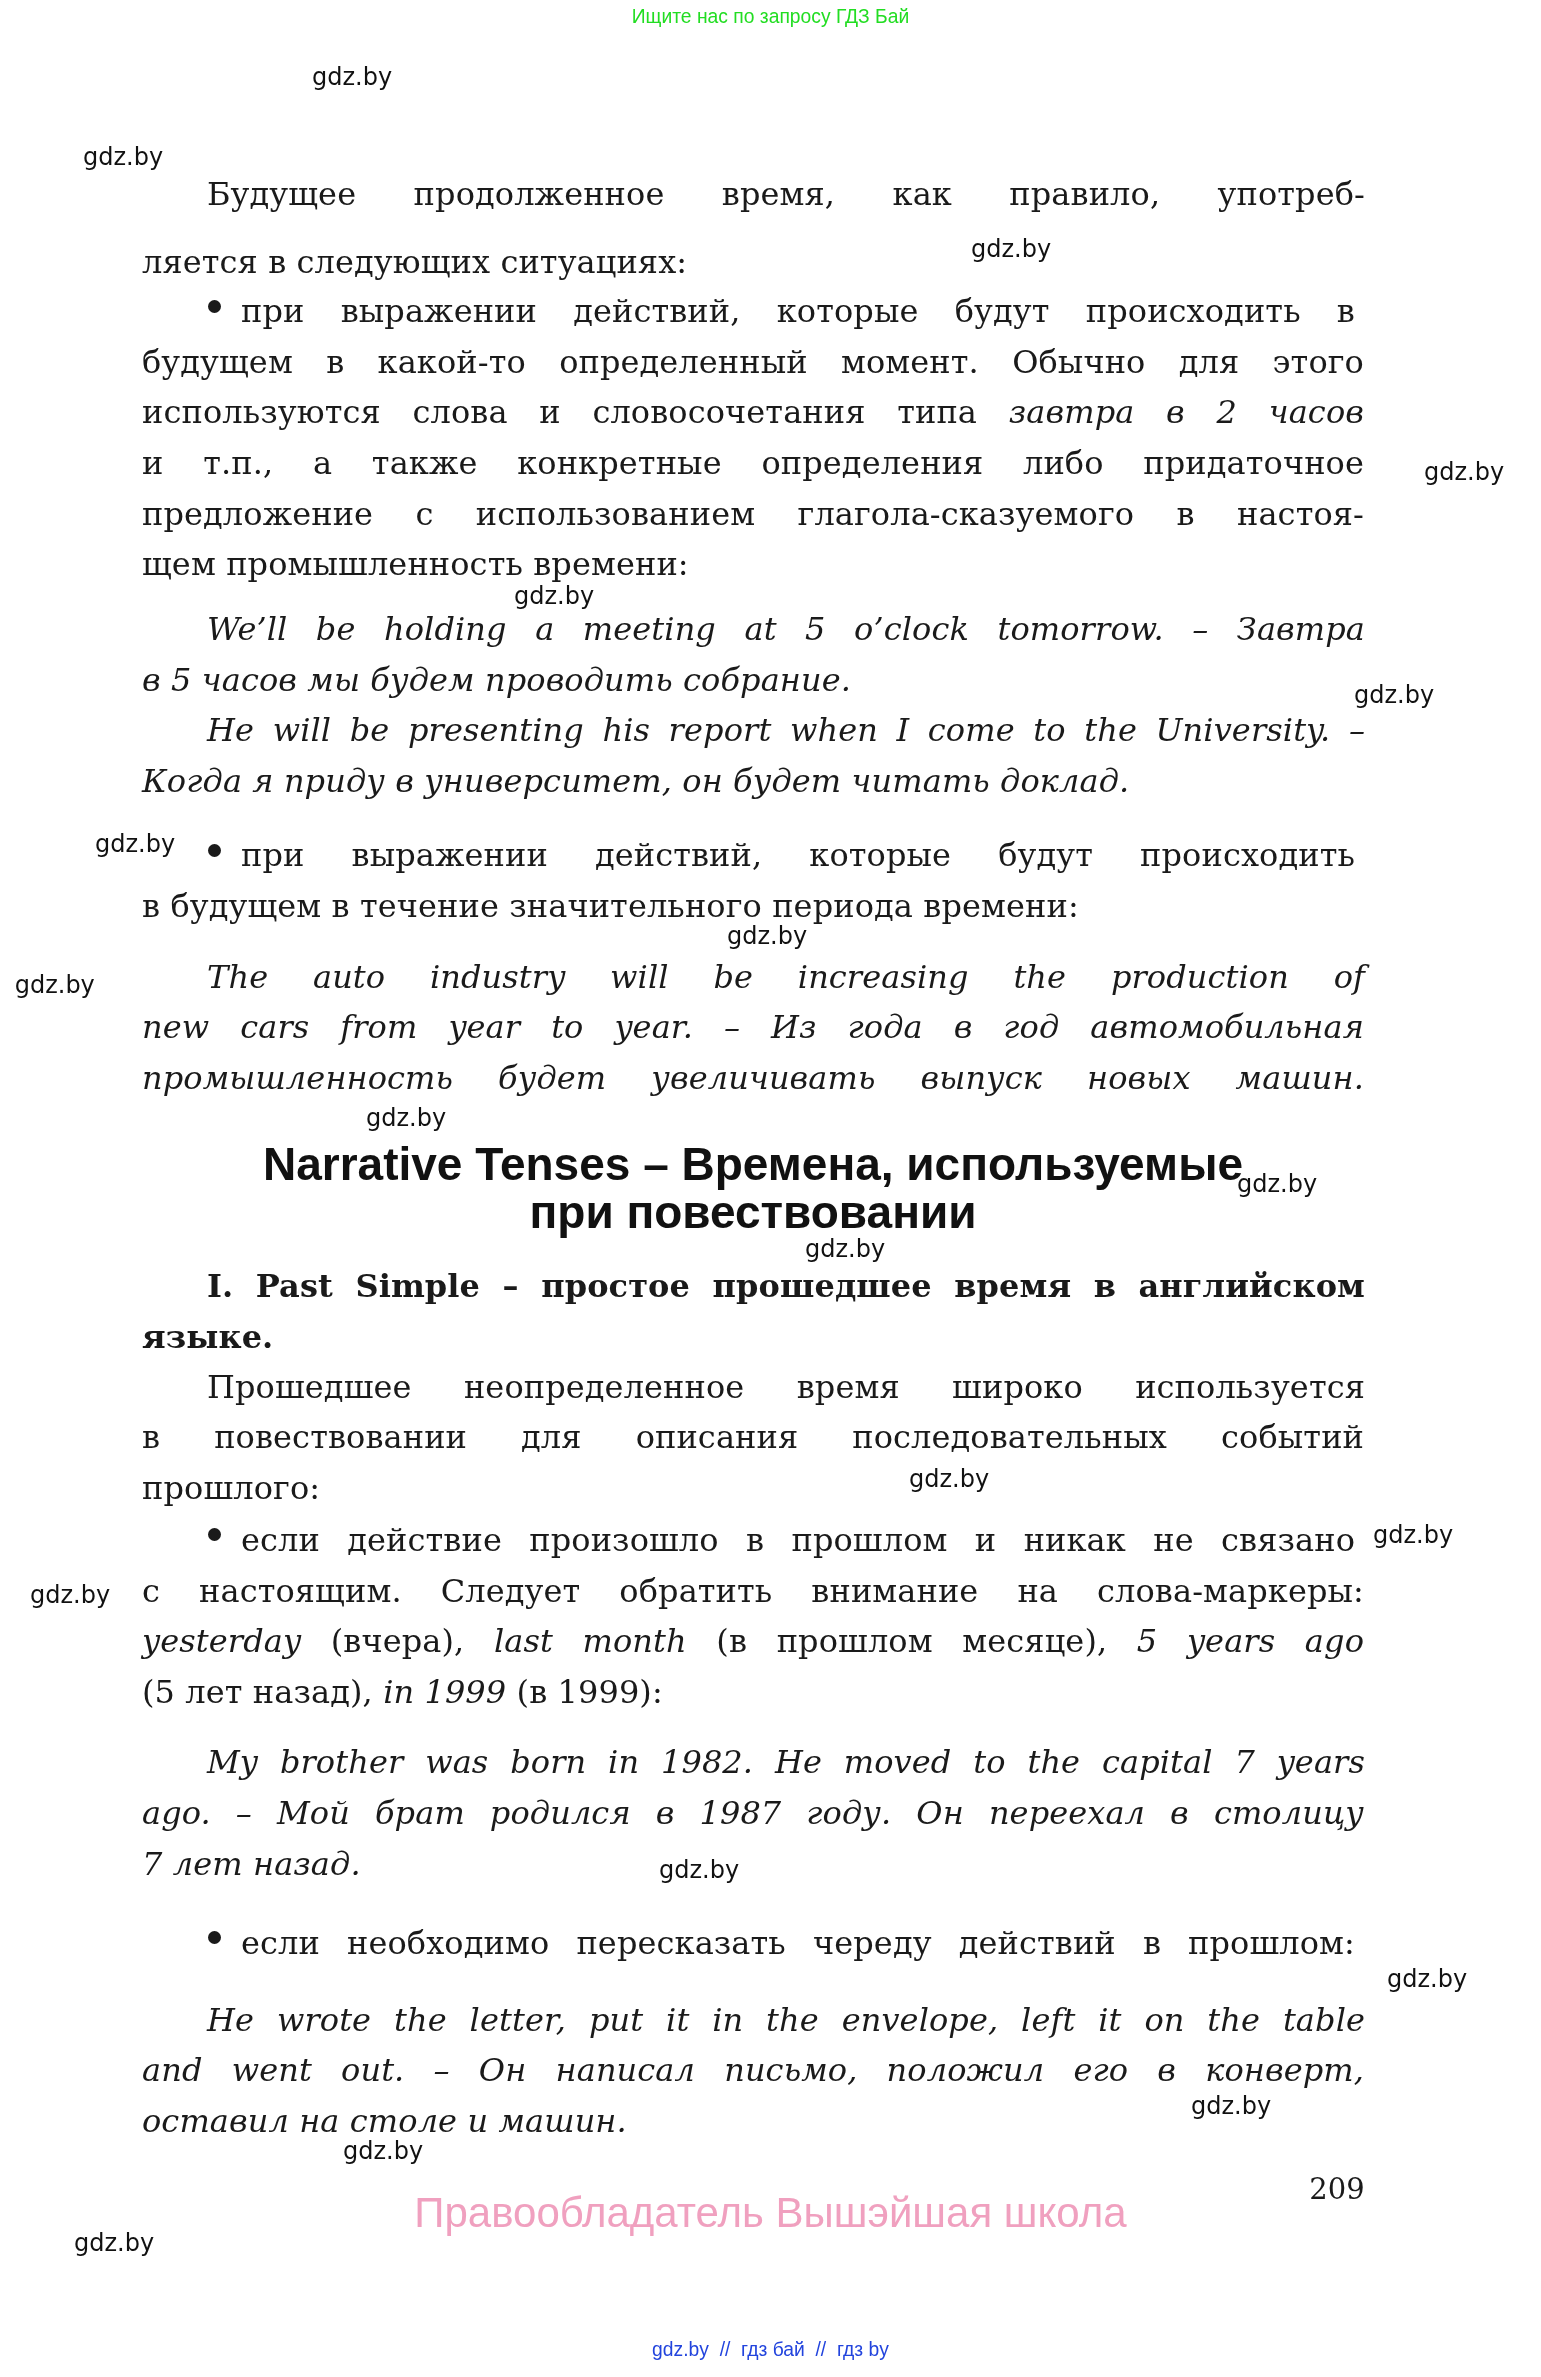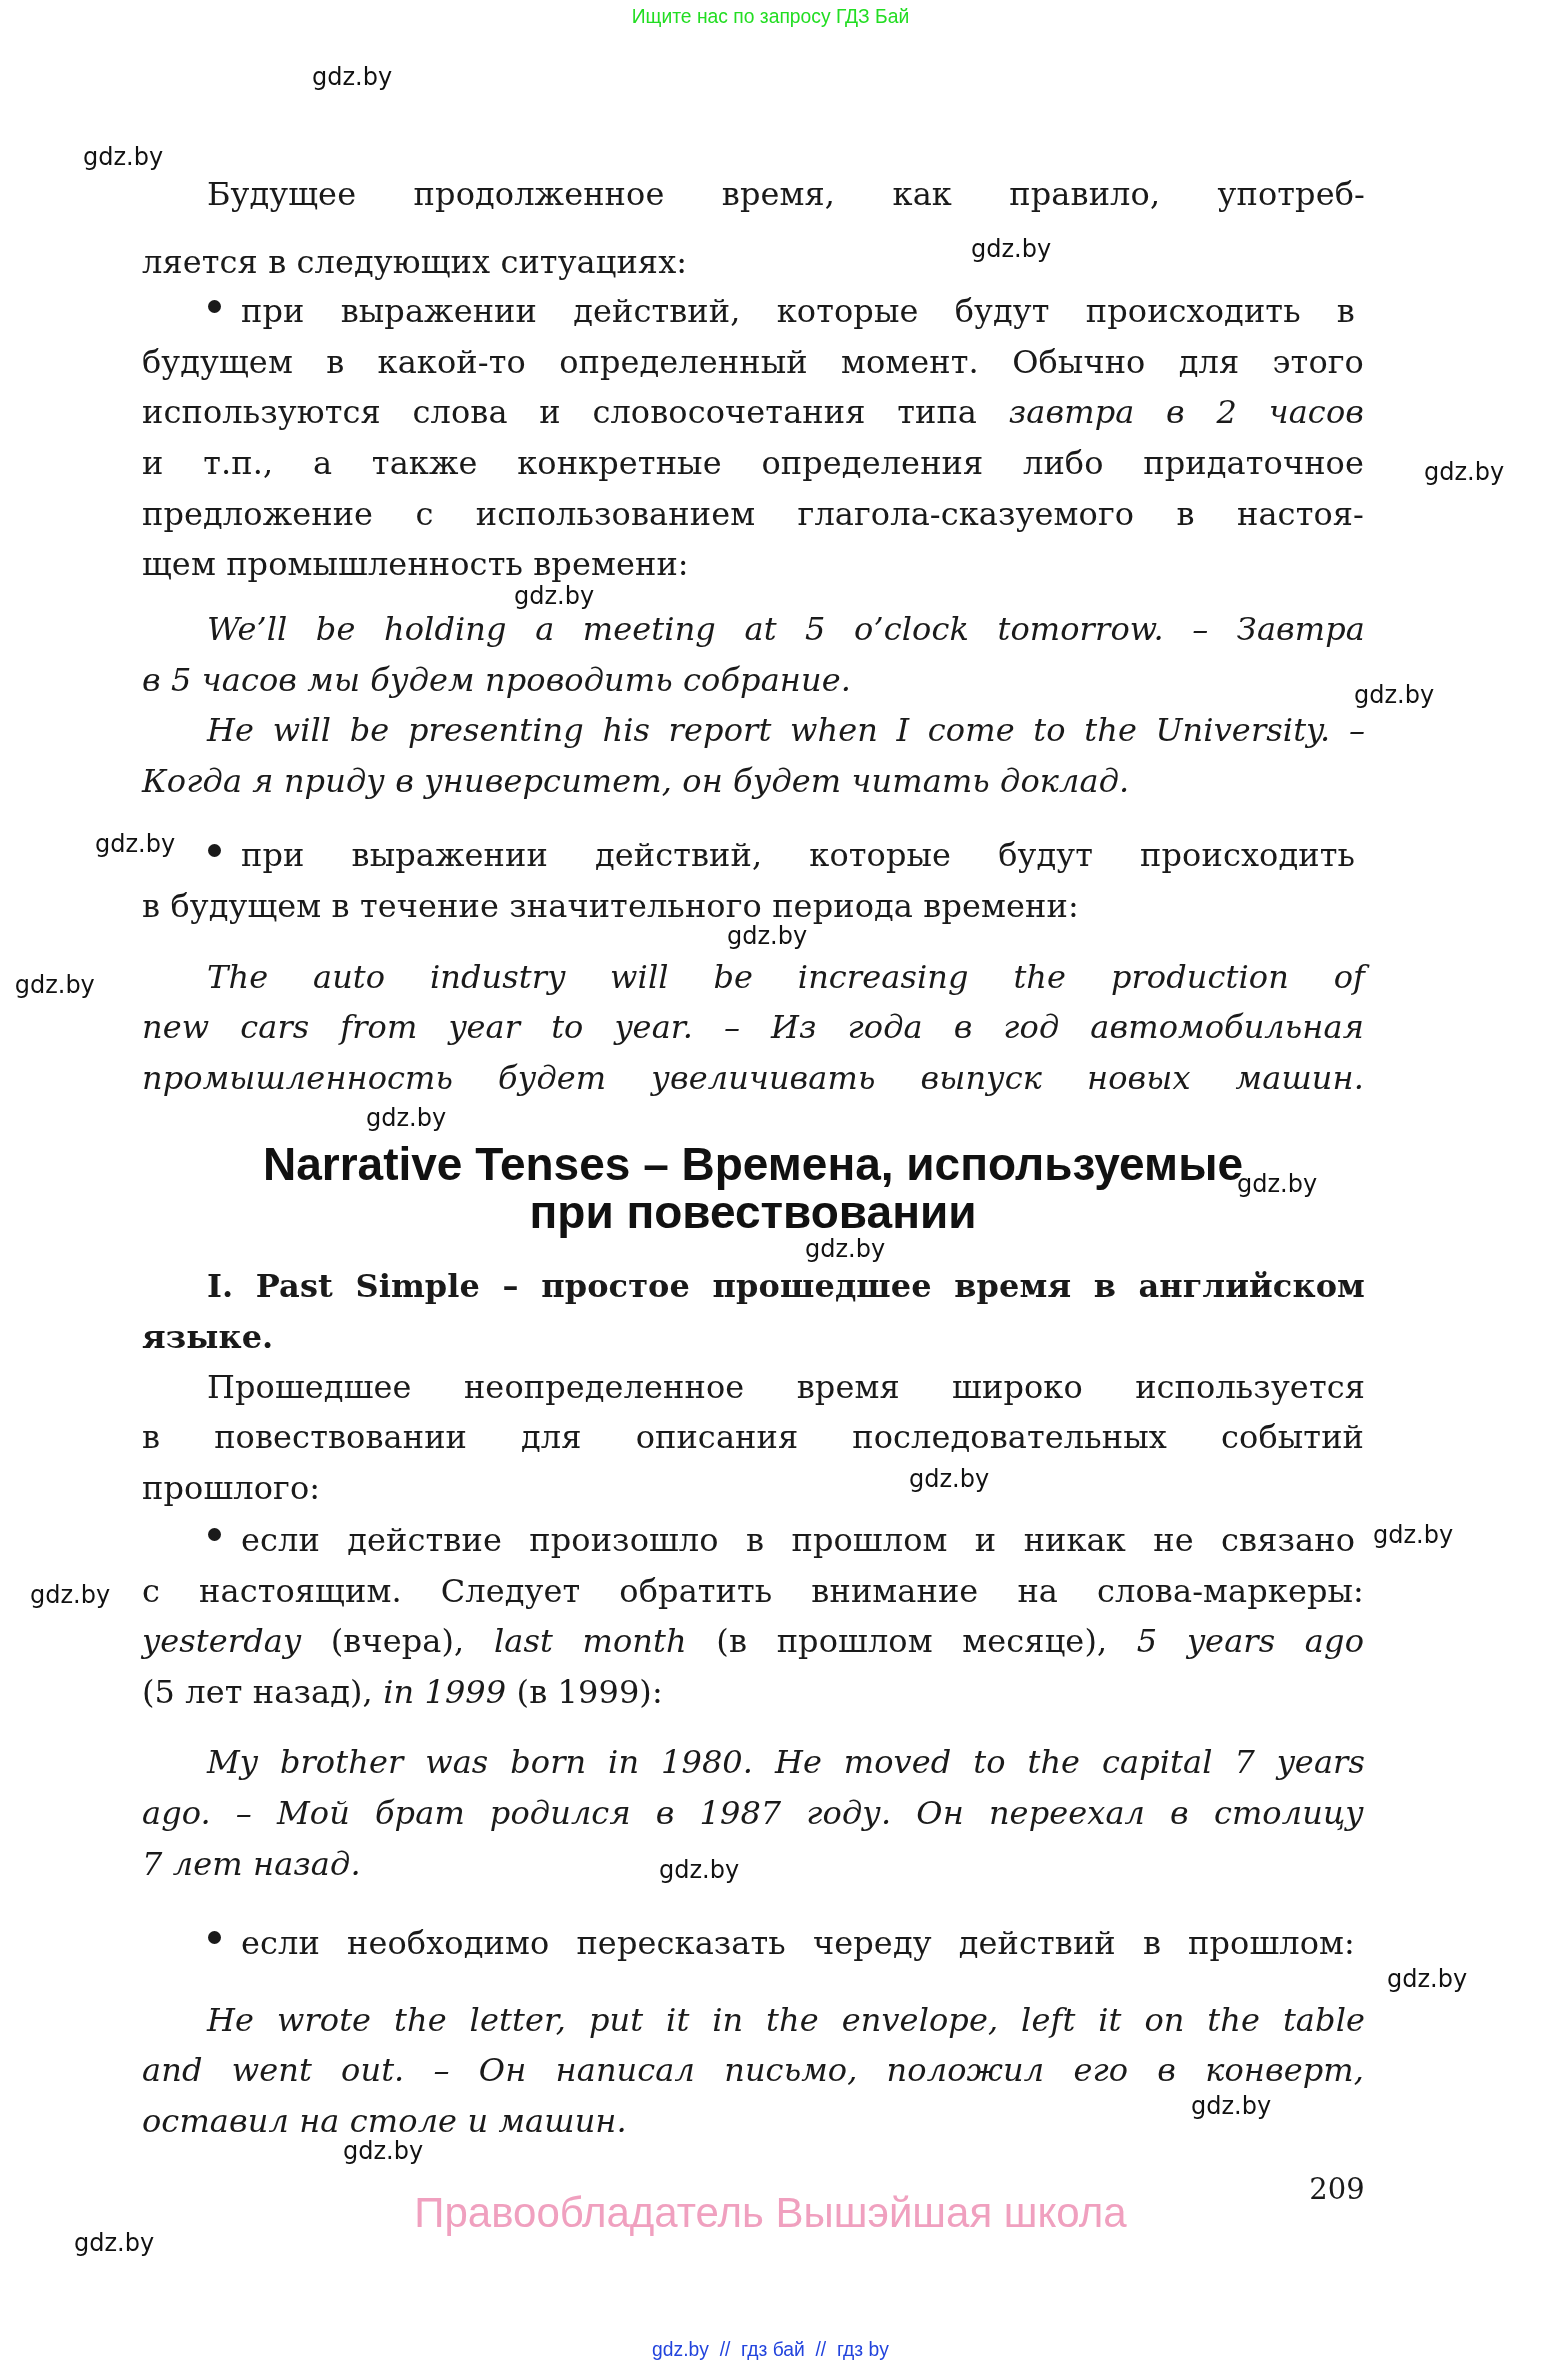--- a/index.html
+++ b/index.html
@@ -114,21 +114,21 @@
   <div class="bullet-dot" style="top:1528px"></div>
   <div class="line just bul" style="top:1520px">если действие произошло в прошлом и никак не связано</div>
   <div class="line just" style="top:1571px">с настоящим. Следует обратить внимание на слова-маркеры:</div>
   <div class="line just" style="top:1621px">
     <span class="it">yesterday</span><span> (вчера), </span><span class="it">last month</span><span> (в прошлом месяце), </span><span class="it">5 years ago</span>
   </div>
   <div class="line" style="top:1672px">
     <span>(5 лет назад), </span><span class="it">in 1999</span><span> (в 1999):</span>
   </div>
 
-  <div class="line just ind it" style="top:1742px">My brother was born in 1980. He moved to the capital 7 years</div>
+  <div class="line just ind it" style="top:1742px">My brother was born in 1982. He moved to the capital 7 years</div>
   <div class="line just it" style="top:1793px">ago. – Мой брат родился в 1987 году. Он переехал в столицу</div>
   <div class="line it" style="top:1844px">7 лет назад.</div>
 
   <div class="bullet-dot" style="top:1931px"></div>
   <div class="line just bul" style="top:1923px">если необходимо пересказать череду действий в прошлом:</div>
 
   <div class="line just ind it" style="top:2000px">He wrote the letter, put it in the envelope, left it on the table</div>
   <div class="line just it" style="top:2050px">and went out. – Он написал письмо, положил его в конверт,</div>
   <div class="line it" style="top:2101px">оставил на столе и машин.</div>
 

